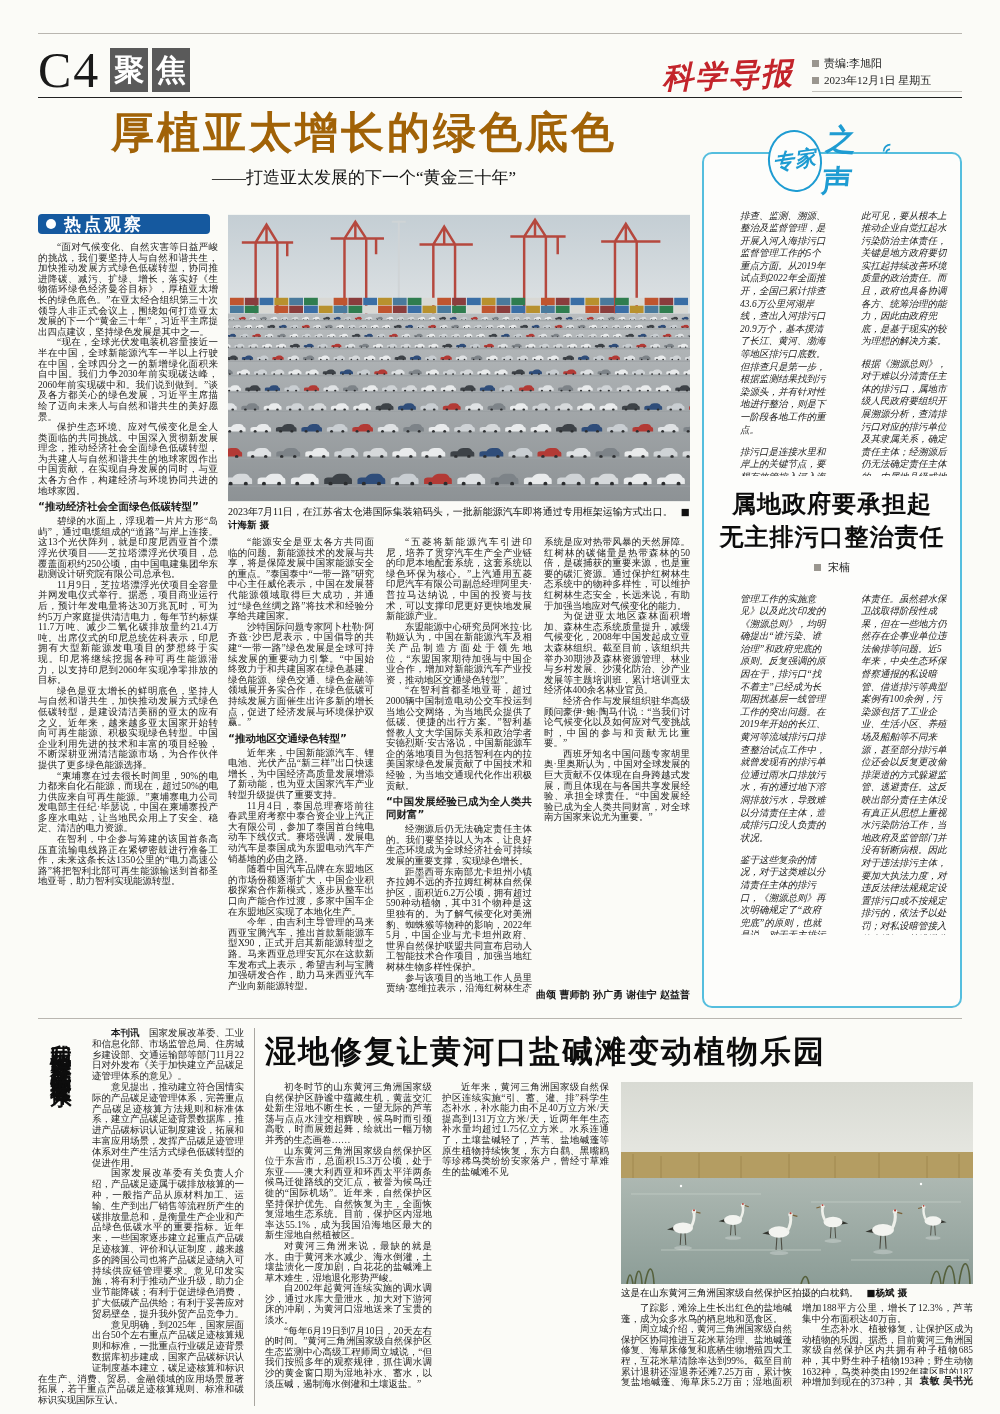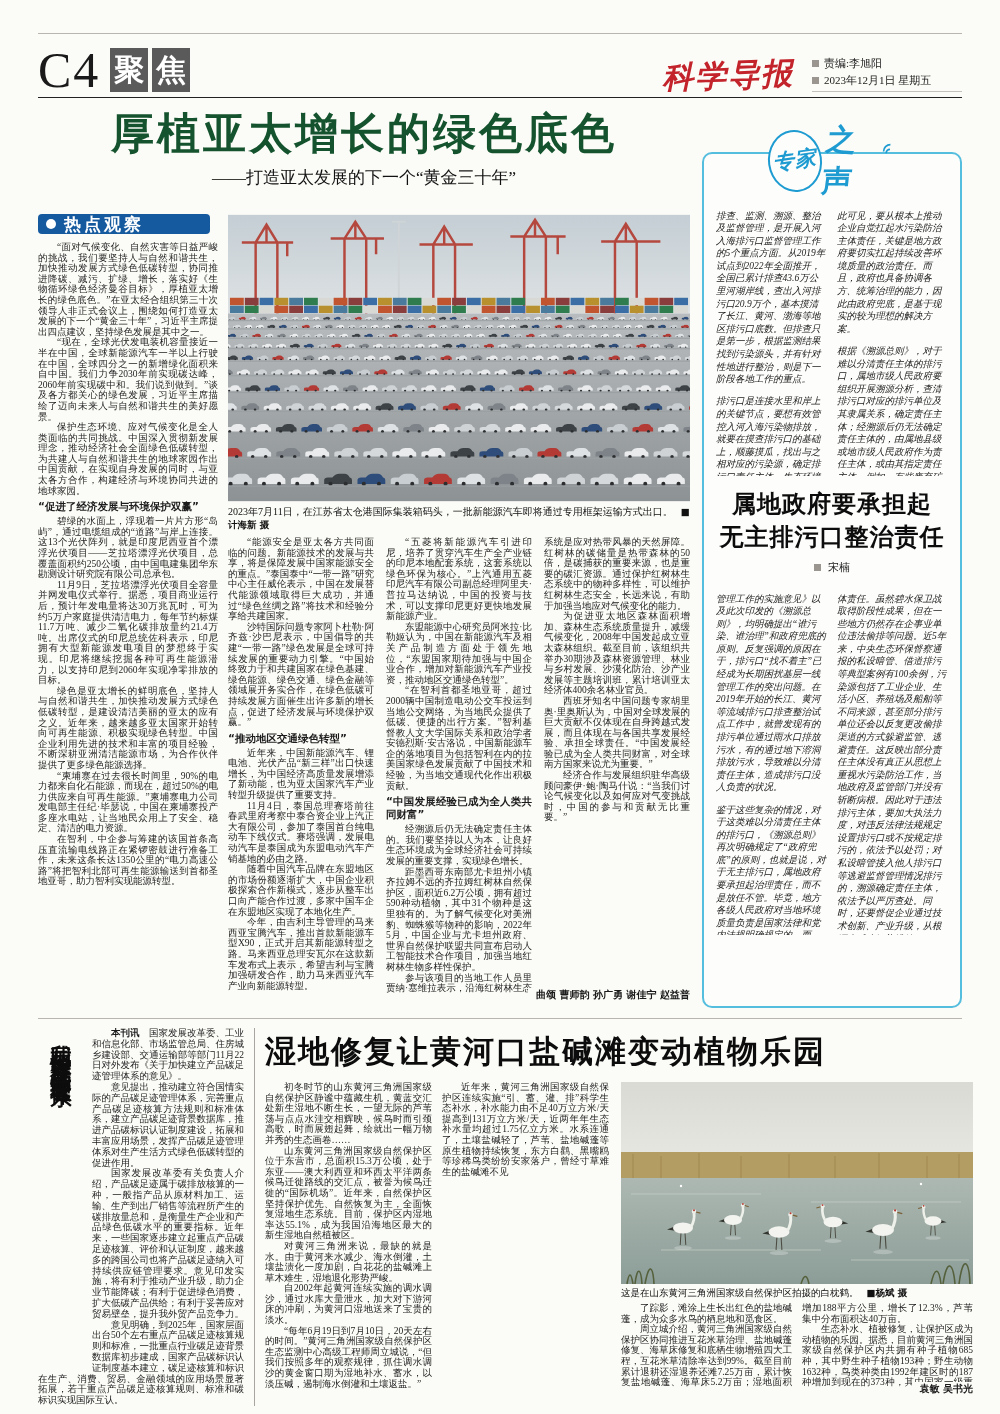--- a/index.html
+++ b/index.html
@@ -22,22 +22,22 @@
   .masthead{color:var(--brand-red);font-family:"DejaVu Serif",serif;font-style:italic;font-weight:700;
             font-size:31px;line-height:34px;letter-spacing:2px;transform:rotate(-2deg);display:inline-block;}
   .pubinfo{font-size:11px;line-height:17px;color:#222;padding-bottom:2px;border-bottom:1px solid #c5c2bc;min-width:150px;}
   .pubrow{display:flex;align-items:center;gap:5px;}
   .sq{display:inline-block;width:7px;height:7px;background:#9a968f;}
   .header-rule{position:absolute;left:38px;right:38px;top:97px;border-top:1.5px solid #222;}
   
   .main-row{position:absolute;left:38px;right:38px;top:104px;height:906px;display:flex;gap:12px;}
   .left-main{width:652px;flex:none;}
   .lead{height:96px;text-align:center;}
-  .lead h1{margin:4px 0 0;font-family:Liberation Sans, sans-serif;font-weight:800;
-           font-size:43px;line-height:50px;letter-spacing:3px;color:#14532d;}
+  .lead h1{margin:4px 0 0;font-family:Liberation Serif, serif;font-weight:800;
+           font-size:43px;line-height:50px;letter-spacing:3px;color:#a16207;}
   .lead .sub{margin:8px 0 0;font-size:17px;font-family:"Liberation Serif",serif;color:#111;}
   .cols-row{display:flex;gap:10px;margin-top:10px;height:790px;}
   .hot-col{width:180px;flex:none;}
   .badge{width:172px;height:20px;background:var(--badge-blue);border-radius:4px;color:#fff;
          display:flex;align-items:center;gap:8px;padding-left:8px;box-sizing:border-box;
          font-family:"DejaVu Sans",sans-serif;font-weight:800;font-size:17px;letter-spacing:3px;}
   .badge .dot{width:10px;height:10px;border-radius:50%;background:#fff;flex:none;}
   .flow{font-size:9.5px;line-height:10.6px;text-align:justify;color:#1c1c1c;}
   .flow p{margin:0;text-indent:2em;}
   .flow p.subhead{font-family:"DejaVu Sans",sans-serif;font-weight:700;font-size:10.5px;line-height:13px;
@@ -57,21 +57,21 @@
               border-radius:10px;position:relative;box-sizing:border-box;padding:10px 12px;background:#fdfdfb;}
   .elogo{position:absolute;top:-34px;left:50%;transform:translateX(-50%);display:flex;align-items:center;gap:2px;background:transparent;}
   .ecircle{width:58px;height:58px;border:2.5px solid var(--expert-blue);border-radius:50%;background:#fdfdfb;
            color:var(--expert-blue);font-family:"DejaVu Serif",serif;font-style:italic;font-weight:700;
            font-size:21px;line-height:56px;text-align:center;letter-spacing:1px;transform:rotate(-8deg);}
   .ebold{color:var(--expert-blue);font-family:"DejaVu Sans",sans-serif;font-weight:800;font-size:30px;
          letter-spacing:2px;transform:skewX(-6deg);display:inline-block;}
   .wifi{margin-bottom:26px;}
   .eflow{font-style:italic;font-size:9.5px;line-height:12.6px;}
   .ecols{display:flex;gap:10px;}
-  .ecol{flex:1;overflow:hidden;}
+  .ecol{flex:1;overflow:hidden;margin-left:24px;}
   .ecols-upper{margin-top:36px;height:276px;}
   .ecols-lower{height:352px;}
   .ehead{margin:12px 0 6px;text-align:center;font-family:"DejaVu Sans",sans-serif;font-weight:800;
          font-size:24px;line-height:33px;letter-spacing:1px;color:#0c0c0c;}
   .ebyline{margin:2px 0 8px;text-align:center;font-size:11px;display:flex;align-items:center;justify-content:center;gap:7px;}
   
   .section-rule{position:absolute;left:38px;right:38px;top:1018px;border-top:1px solid #b9b6b0;}
   .bottom-row{position:absolute;left:38px;right:38px;top:1028px;height:378px;display:flex;gap:10px;}
   .carbon{width:206px;flex:none;overflow:hidden;position:relative;}
   .vtitle{float:left;width:46px;height:336px;writing-mode:vertical-rl;text-orientation:upright;
@@ -81,21 +81,21 @@
   .vdivider{width:1px;background:#a9a6a0;flex:none;}
   .wetland{flex:1;position:relative;}
   .whead{margin:4px 0 10px;font-family:Liberation Sans, sans-serif;font-weight:800;font-size:31px;
          line-height:40px;letter-spacing:2px;color:#0c0c0c;}
   .wbody{display:flex;gap:12px;}
   .wcolsA{width:344px;flex:none;column-count:2;column-gap:10px;column-fill:auto;height:322px;overflow:hidden;}
   .wright{width:352px;flex:none;position:relative;}
   .photo2 svg{display:block;width:352px;height:202px;}
   .caption2{margin:3px 0 4px;font-size:9.5px;line-height:12px;color:#111;}
   .wcolsB{column-count:2;column-gap:10px;column-fill:auto;height:92px;overflow:hidden;}
-  .wauthors{position:absolute;right:0;bottom:8px;margin:0;font-weight:700;font-size:10px;
+  .wauthors{position:absolute;right:0;bottom:16px;margin:0;font-weight:700;font-size:10px;
             font-family:"DejaVu Sans",sans-serif;background:var(--paper);padding-left:8px;}
 </style>
 </head>
 <body>
 
 <div class="page">
   <div class="top-hairline"></div>
 
   <header>
     <div class="hleft">
@@ -130,21 +130,21 @@
       <div class="cols-row">
         <aside class="hot-col">
           <div class="badge">
             <span class="dot"></span>
             <span>热点观察</span>
           </div>
           <div class="flow hot-flow">
               <p class="para">“面对气候变化、自然灾害等日益严峻的挑战，我们要坚持人与自然和谐共生，加快推动发展方式绿色低碳转型，协同推进降碳、减污、扩绿、增长，落实好《生物循环绿色经济曼谷目标》，厚植亚太增长的绿色底色。”在亚太经合组织第三十次领导人非正式会议上，围绕如何打造亚太发展的下一个“黄金三十年”，习近平主席提出四点建议，坚持绿色发展是其中之一。</p>
               <p class="para">“现在，全球光伏发电装机容量接近一半在中国，全球新能源汽车一半以上行驶在中国，全球四分之一的新增绿化面积来自中国。我们力争2030年前实现碳达峰，2060年前实现碳中和。我们说到做到。”谈及各方都关心的绿色发展，习近平主席描绘了迈向未来人与自然和谐共生的美好愿景。</p>
               <p class="para">保护生态环境、应对气候变化是全人类面临的共同挑战。中国深入贯彻新发展理念，推动经济社会全面绿色低碳转型，为共建人与自然和谐共生的地球家园作出中国贡献，在实现自身发展的同时，与亚太各方合作，构建经济与环境协同共进的地球家园。</p>
-              <p class="subhead">“促进了经济发展与环境保护双赢”</p>
+              <p class="subhead">“推动经济社会全面绿色低碳转型”</p>
               <p class="para">碧绿的水面上，浮现着一片片方形“岛屿”，通过电缆组成的“道路”与岸上连接。这13个光伏阵列，就是印度尼西亚首个漂浮光伏项目——芝拉塔漂浮光伏项目，总覆盖面积约250公顷，由中国电建集团华东勘测设计研究院有限公司总承包。</p>
               <p class="para">11月9日，芝拉塔漂浮光伏项目全容量并网发电仪式举行。据悉，项目商业运行后，预计年发电量将达30万兆瓦时，可为约5万户家庭提供清洁电力，每年节约标煤11.7万吨、减少二氧化碳排放量约21.4万吨。出席仪式的印尼总统佐科表示，印尼拥有大型新能源发电项目的梦想终于实现。印尼将继续挖掘各种可再生能源潜力，以支持印尼到2060年实现净零排放的目标。</p>
               <p class="para">绿色是亚太增长的鲜明底色，坚持人与自然和谐共生，加快推动发展方式绿色低碳转型，是建设清洁美丽的亚太的应有之义。近年来，越来越多亚太国家开始转向可再生能源、积极实现绿色转型。中国企业利用先进的技术和丰富的项目经验，不断深耕亚洲清洁能源市场，为合作伙伴提供了更多绿色能源选择。</p>
               <p class="para">“柬埔寨在过去很长时间里，90%的电力都来自化石能源，而现在，超过50%的电力供应来自可再生能源。”柬埔寨电力公司发电部主任纪·毕瑟说，中国在柬埔寨投产多座水电站，让当地民众用上了安全、稳定、清洁的电力资源。</p>
               <p class="para">在智利，中企参与筹建的该国首条高压直流输电线路正在紧锣密鼓进行准备工作，未来这条长达1350公里的“电力高速公路”将把智利北部可再生能源输送到首都圣地亚哥，助力智利实现能源转型。</p>
             </div>
         </aside>
         <div class="mid-col">
           <figure class="photo1">
             <svg viewBox="0 0 468 290" xmlns="http://www.w3.org/2000/svg">
@@ -597,22 +597,22 @@
               <p class="para">随着中国汽车品牌在东盟地区的市场份额逐渐扩大，中国企业积极探索合作新模式，逐步从整车出口向产能合作过渡，多家中国车企在东盟地区实现了本地化生产。</p>
               <p class="para">今年，由吉利主导管理的马来西亚宝腾汽车，推出首款新能源车型X90，正式开启其新能源转型之路。马来西亚总理安瓦尔在这款新车发布式上表示，希望吉利与宝腾加强研发合作，助力马来西亚汽车产业向新能源转型。</p>
               <p class="para">“五菱将新能源汽车引进印尼，培养了贯穿汽车生产全产业链的印尼本地配套系统，这套系统以绿色环保为核心。”上汽通用五菱印尼汽车有限公司副总经理阿里夫·普拉马达纳说，中国的投资与技术，可以支撑印尼更好更快地发展新能源产业。</p>
               <p class="para">东盟能源中心研究员阿米拉·比勒姬认为，中国在新能源汽车及相关产品制造方面处于领先地位，“东盟国家期待加强与中国企业合作，增加对新能源汽车产业投资，推动地区交通绿色转型”。</p>
               <p class="para">“在智利首都圣地亚哥，超过2000辆中国制造电动公交车投运到当地公交网络，为当地民众提供了低碳、便捷的出行方案。”智利基督教人文大学国际关系和政治学者安德烈斯·安古洛说，中国新能源车企的落地项目为包括智利在内的拉美国家绿色发展贡献了中国技术和经验，为当地交通现代化作出积极贡献。</p>
               <p class="subhead">“中国发展经验已成为全人类共同财富”</p>
               <p class="para">经溯源后仍无法确定责任主体的。我们要坚持以人为本，让良好生态环境成为全球经济社会可持续发展的重要支撑，实现绿色增长。</p>
               <p class="para">距墨西哥东南部尤卡坦州小镇齐拉姆不远的齐拉姆红树林自然保护区，面积近6.2万公顷，拥有超过590种动植物，其中31个物种是这里独有的。为了解气候变化对美洲豹、蜘蛛猴等物种的影响，2022年5月，中国企业与尤卡坦州政府、世界自然保护联盟共同宣布启动人工智能技术合作项目，加强当地红树林生物多样性保护。</p>
               <p class="para">参与该项目的当地工作人员里贾纳·塞维拉表示，沿海红树林生态系统是应对热带风暴的天然屏障。红树林的碳储量是热带森林的50倍，是碳捕获的重要来源，也是重要的碳汇资源。通过保护红树林生态系统中的物种多样性，可以维护红树林生态安全，长远来说，有助于加强当地应对气候变化的能力。</p>
               <p class="para">为促进亚太地区森林面积增加、森林生态系统质量提升，减缓气候变化，2008年中国发起成立亚太森林组织。截至目前，该组织共举办30期涉及森林资源管理、林业与乡村发展、沙漠化防治、沙产业发展等主题培训班，累计培训亚太经济体400余名林业官员。</p>
+              <p class="para">经济合作与发展组织驻华高级顾问豪伊·鲍·陶马什说：“当我们讨论气候变化以及如何应对气变挑战时，中国的参与和贡献无比重要。”</p>
               <p class="para">西班牙知名中国问题专家胡里奥·里奥斯认为，中国对全球发展的巨大贡献不仅体现在自身跨越式发展，而且体现在与各国共享发展经验、承担全球责任。“中国发展经验已成为全人类共同财富，对全球南方国家来说尤为重要。”</p>
-              <p class="para">经济合作与发展组织驻华高级顾问豪伊·鲍·陶马什说：“当我们讨论气候变化以及如何应对气变挑战时，中国的参与和贡献无比重要。”</p>
             </div>
           <p class="authors">曲颂  曹师韵  孙广勇  谢佳宁  赵益普</p>
         </div>
       </div>
     </section>
 
     <aside class="expert-box">
       <div class="elogo">
         <span class="ecircle">专家</span>
         <span class="ebold">之声</span>

